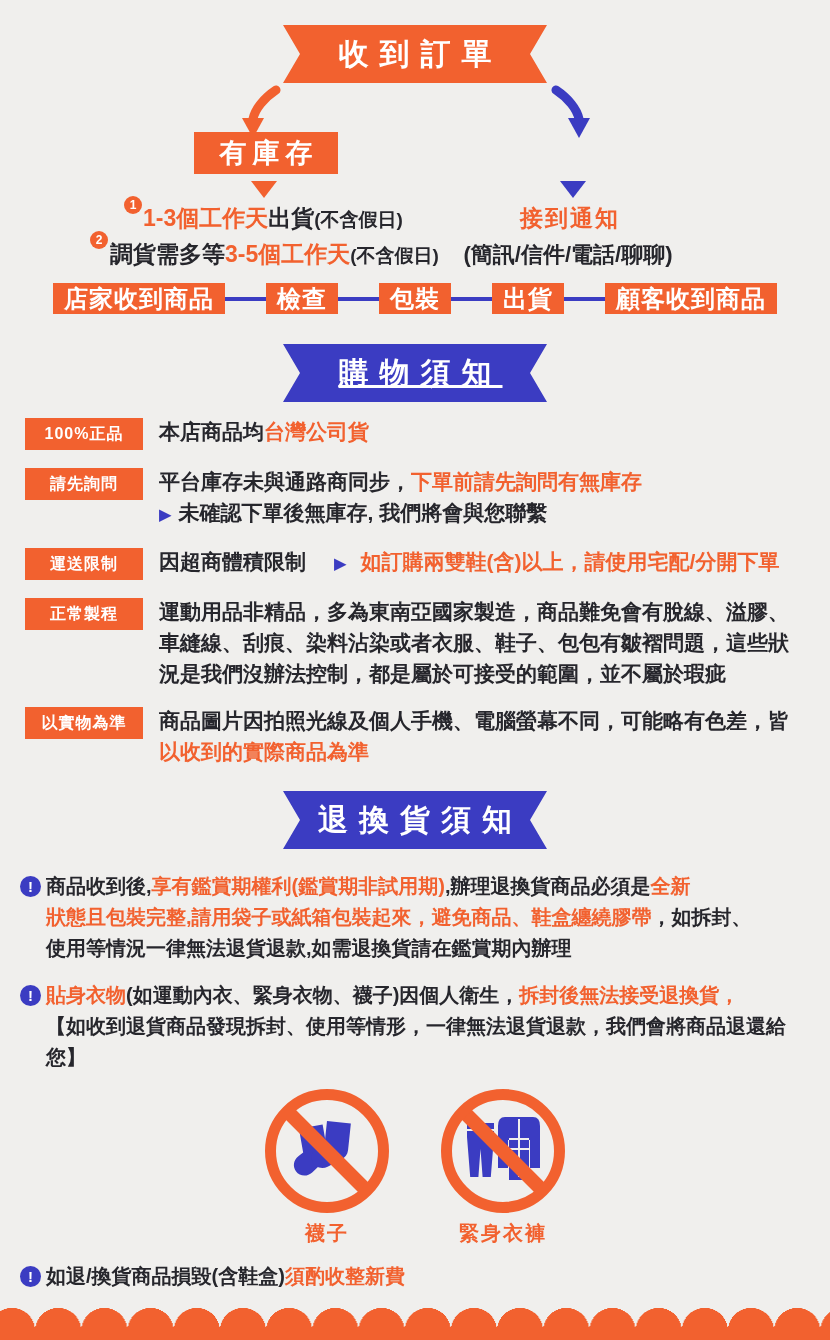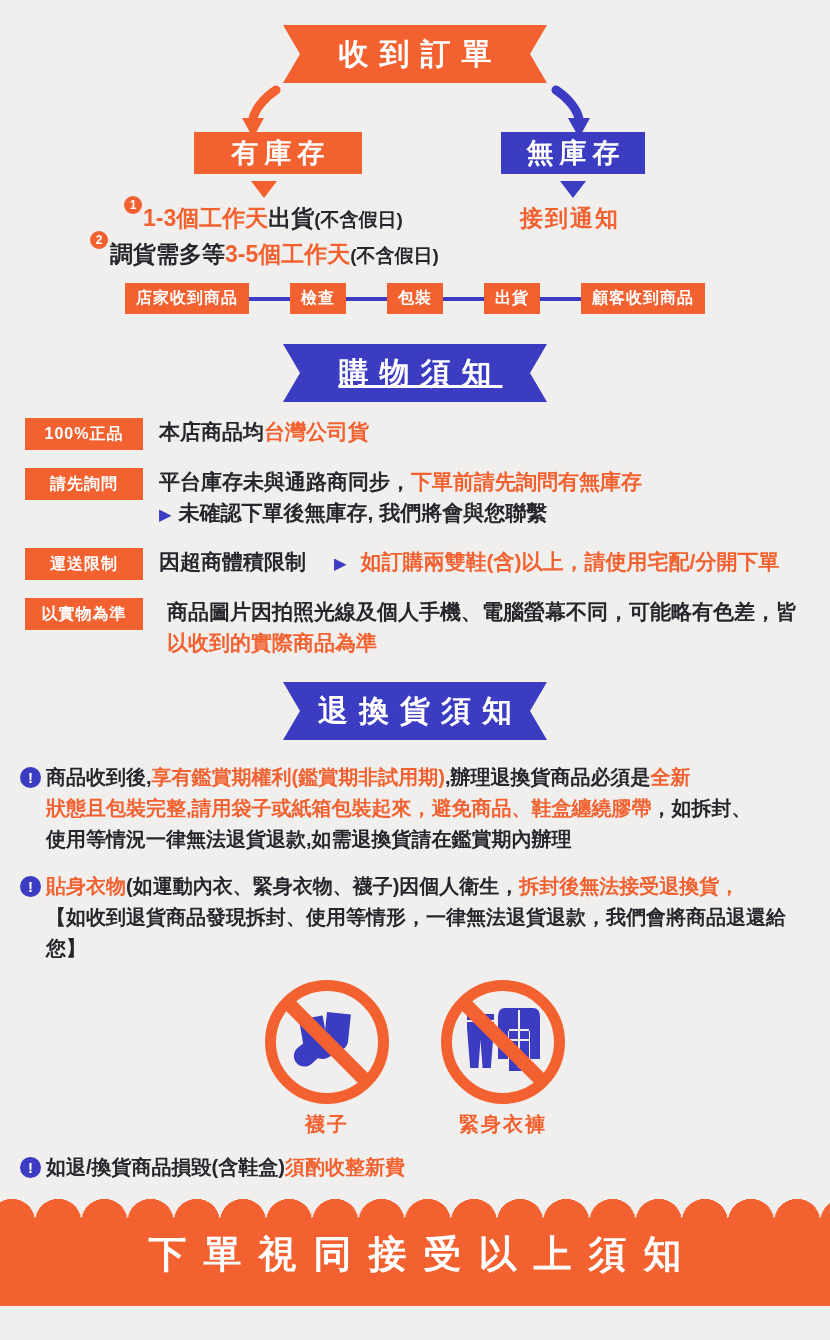--- a/index.html
+++ b/index.html
@@ -36,40 +36,40 @@
   .ribbon.blue{background:var(--blue);}
 
   
   .flow{position:relative;height:318px;}
   .flow .ribbon{position:absolute;left:283px;top:25px;margin:0;}
   .arrow-svg{position:absolute;}
   .stockbox{
     position:absolute;height:42px;display:flex;align-items:center;justify-content:center;
     color:#fff;font-weight:800;font-size:27px;letter-spacing:6px;padding-left:6px;
   }
-  .stockbox.orange{background:var(--orange);left:194px;top:132px;width:168px;}
+  .stockbox.orange{background:var(--orange);left:194px;top:132px;width:144px;}
   .stockbox.blue{background:var(--blue);left:501px;top:132px;width:144px;}
   .tri{
     position:absolute;width:0;height:0;
     border-left:13px solid transparent;border-right:13px solid transparent;
     border-top:17px solid var(--orange);
   }
   .tri.blue{border-top-color:var(--blue);}
   .numbadge{
     position:absolute;width:18px;height:18px;border-radius:50%;
     background:var(--orange);color:#fff;font-size:12px;font-weight:800;
     display:flex;align-items:center;justify-content:center;
   }
   .flowline{position:absolute;white-space:nowrap;font-size:23px;font-weight:700;}
   .flowline .c-paren{font-size:19px;}
   .notice-orange{position:absolute;font-size:23px;font-weight:800;color:var(--orange);letter-spacing:2px;}
   .channels{position:absolute;font-size:22px;font-weight:700;color:var(--dark);}
   .procbar{position:absolute;top:283px;left:0;right:0;display:flex;justify-content:center;align-items:center;}
   .procbox{
-    background:var(--orange);color:#fff;font-weight:700;font-size:16px;
+    background:var(--orange);color:#fff;font-weight:700;font-size:24px;
     height:31px;display:flex;align-items:center;padding:0 11px;letter-spacing:1px;
   }
   .conn{width:41px;height:4px;background:var(--blue);}
 
   
   .shopping .ribbon{margin:26px auto 14px auto;text-decoration:underline;}
   .nrow{display:flex;align-items:flex-start;margin:0 0 16px 25px;}
   .nlabel{
     flex:0 0 auto;min-width:118px;background:var(--orange);color:#fff;
     font-size:16px;font-weight:800;height:29px;
@@ -123,38 +123,36 @@
     <polygon points="2,33 24,33 13,53" fill="#F2612F"></polygon>
   </svg>
   <svg class="arrow-svg" style="left:548px;top:85px;" width="44" height="54" viewBox="0 0 44 54">
     <path d="M8 5 C20 13 29 24 31 34" fill="none" stroke="#3B3CC2" stroke-width="9" stroke-linecap="round"></path>
     <polygon points="20,33 42,33 31,53" fill="#3B3CC2"></polygon>
   </svg>
 
   <div class="stockbox orange">
     <span>有庫存</span>
   </div>
-  <div class="stockbox blue">
-    <span>無庫存</span>
-  </div>
 
   <div class="tri" style="left:251px;top:181px;"></div>
   <div class="tri blue" style="left:560px;top:181px;"></div>
 
   <div class="numbadge" style="left:124px;top:196px;">
     <span>1</span>
   </div>
   <div class="numbadge" style="left:90px;top:231px;">
     <span>2</span>
   </div>
 
   <div class="flowline" style="left:143px;top:203px;"><span class="c-orangeb">1-3個工作天</span><span class="c-dark">出貨</span><span class="c-paren">(不含假日)</span></div>
   <div class="flowline" style="left:110px;top:239px;"><span class="c-dark">調貨需多等</span><span class="c-orangeb">3-5個工作天</span><span class="c-paren">(不含假日)</span></div>
 
   <div class="notice-orange" style="left:480px;top:203px;width:180px;text-align:center;">接到通知</div>
+  <div class="channels" style="left:438px;top:240px;width:260px;text-align:center;">(簡訊/信件/電話/聊聊)</div>
 
   <div class="procbar">
     <div class="procbox">店家收到商品</div>
     <div class="conn"></div>
     <div class="procbox">檢查</div>
     <div class="conn"></div>
     <div class="procbox">包裝</div>
     <div class="conn"></div>
     <div class="procbox">出貨</div>
     <div class="conn"></div>
@@ -175,22 +173,26 @@
   <div class="nrow">
     <div class="nlabel">請先詢問</div>
     <div class="ncontent"><span class="c-dark">平台庫存未與通路商同步，</span><span class="c-orangeb">下單前請先詢問有無庫存</span><br><span class="c-blue">▶</span><span class="c-dark">未確認下單後無庫存, 我們將會與您聯繫</span></div>
   </div>
 
   <div class="nrow">
     <div class="nlabel">運送限制</div>
     <div class="ncontent"><span class="c-dark">因超商體積限制</span><span class="c-bluegap">▶</span><span class="c-orangeb">如訂購兩雙鞋(含)以上，請使用宅配/分開下單</span></div>
   </div>
 
-
-  <div class="nrow" style="margin-bottom:0;gap:8px;">
+  <div class="nrow">
+    <div class="nlabel">正常製程</div>
+    <div class="ncontent"><span class="c-dark">運動用品非精品，多為東南亞國家製造，商品難免會有脫線、溢膠、車縫線、刮痕、染料沾染或者衣服、鞋子、包包有皺褶問題，這些狀況是我們沒辦法控制，都是屬於可接受的範圍，並不屬於瑕疵</span></div>
+  </div>
+
+  <div class="nrow" style="margin-bottom:0;">
     <div class="nlabel">以實物為準</div>
     <div class="ncontent"><span class="c-dark">商品圖片因拍照光線及個人手機、電腦螢幕不同，可能略有色差，皆</span><br><span class="c-orangeb">以收到的實際商品為準</span></div>
   </div>
 </div>
 
 <div class="returns">
   <div class="ribbon blue">
     <span>退換貨須知</span>
   </div>
 

